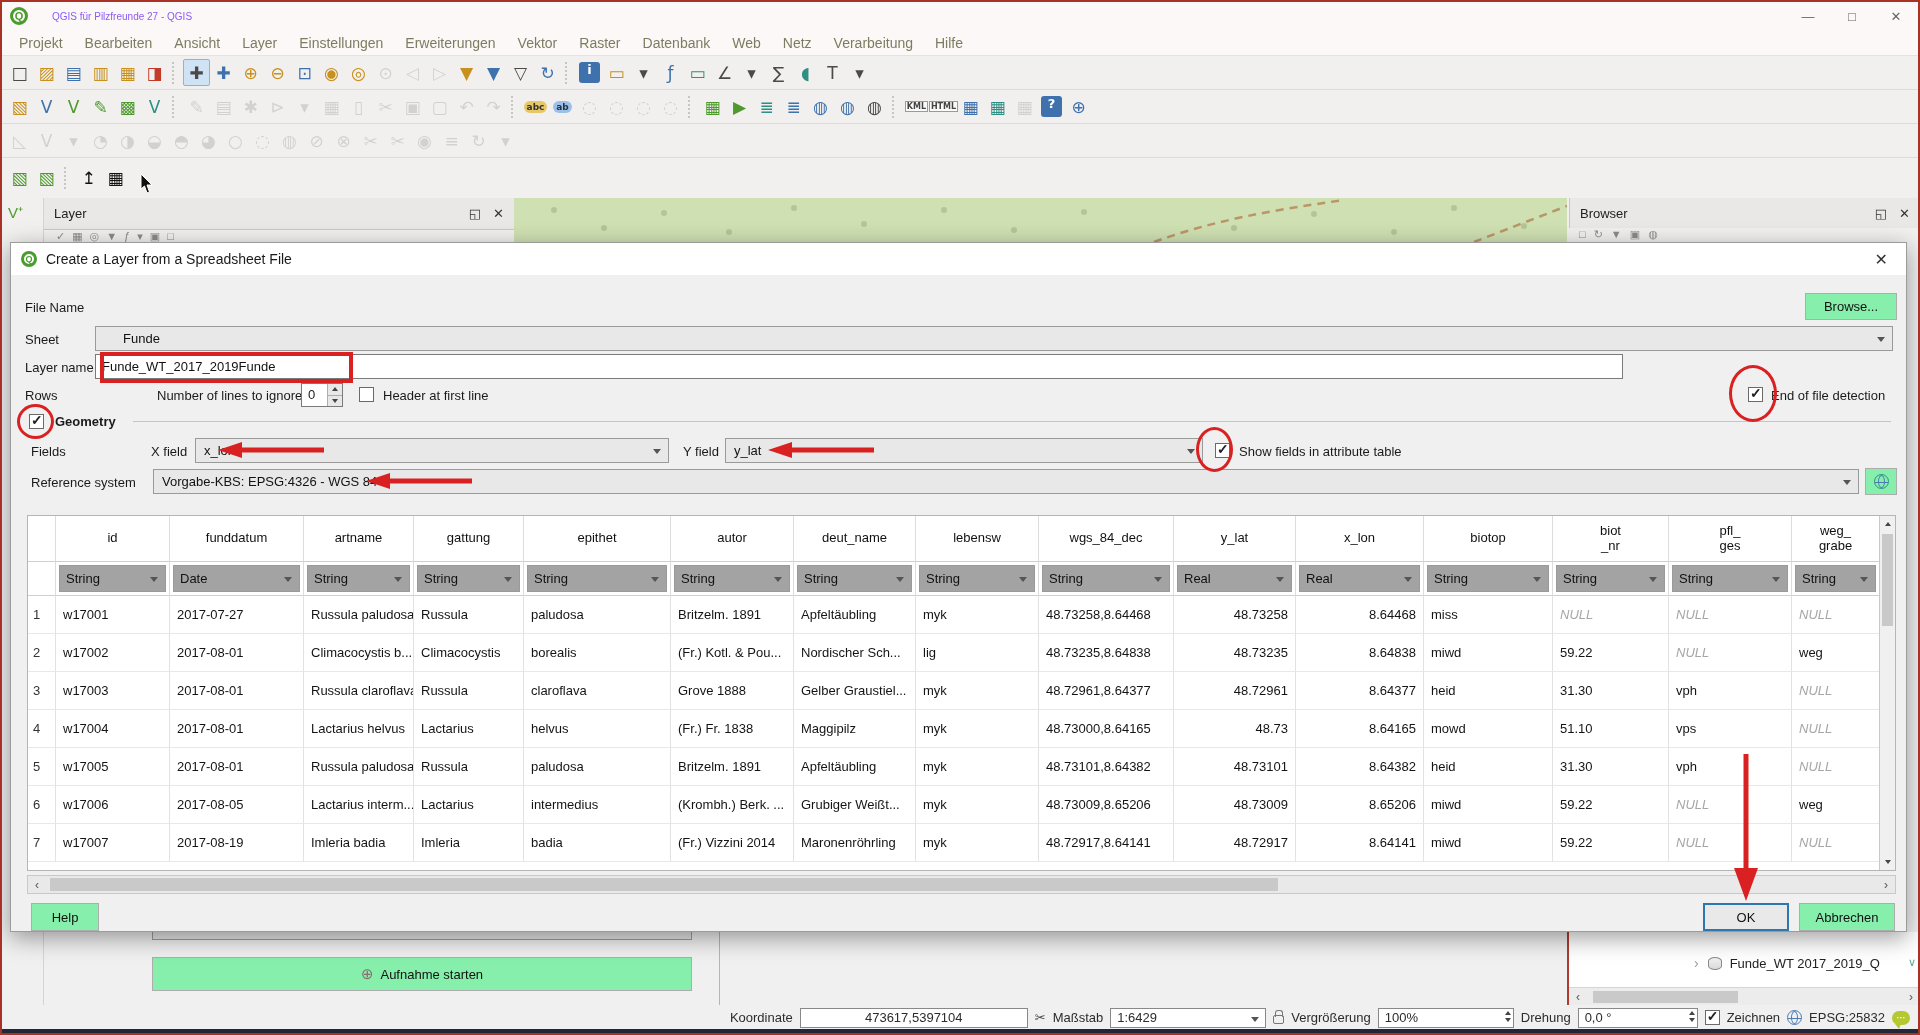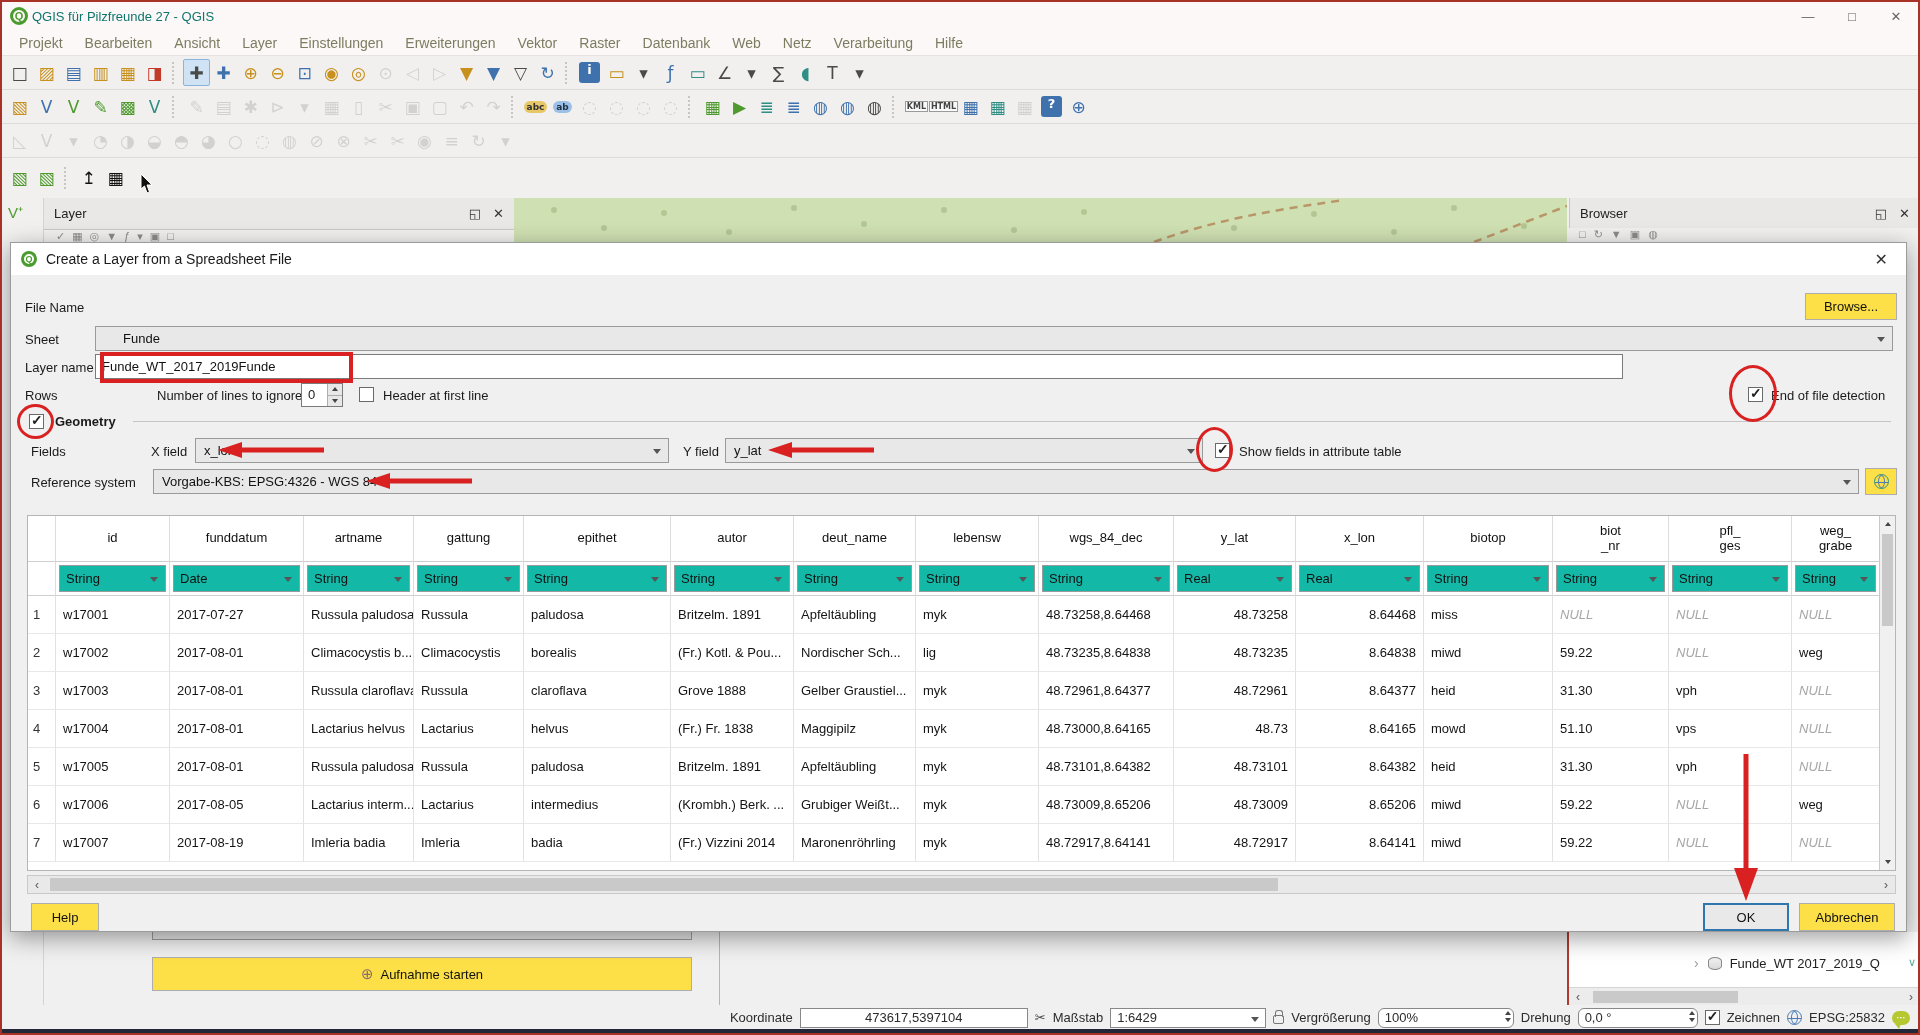--- a/index.html
+++ b/index.html
@@ -2,21 +2,21 @@
 <html><head>
 <meta charset="utf-8">
 <style>
 * { margin:0; padding:0; box-sizing:border-box; }
 html,body { width:1920px; height:1035px; font-family:"Liberation Sans",sans-serif; }
 #app { position:relative; width:1920px; height:1035px; background:#f0f0f0; border:2px solid #a93226; overflow:hidden; font-size:13px; color:#222; }
 
 
 #titlebar { position:absolute; left:0; top:0; width:100%; height:28px; background:#fcf8f7; display:flex; align-items:center; }
 #qgis-logo { margin-left:8px; width:18px; height:18px; border-radius:50%; border:3px solid #4a9c2f; color:#4a9c2f; font-weight:bold; font-size:11px; display:flex; align-items:center; justify-content:center; }
-#win-title { margin-left:4px; color:#0f766e; font-size:13px; }
+#win-title { margin-left:24px; color:#8b5cf6; font-size:10px; }
 #win-btns { margin-left:auto; display:flex; }
 .winbtn { width:44px; height:26px; display:flex; align-items:center; justify-content:center; color:#666; font-size:13px; cursor:default; }
 
 
 #menubar { position:absolute; left:0; top:28px; width:100%; height:26px; background:#fcf8f7; display:flex; align-items:center; padding-left:6px; border-bottom:1px solid #e7e2e0; }
 .menu-item { padding:3px 11px; color:#7c7c61; font-size:14px; }
 
 
 .tb-row { position:absolute; left:0; width:100%; background:#f1f0ef; display:flex; align-items:center; padding-left:4px; border-bottom:1px solid #dddcda; }
 #tb1 { top:54px; height:34px; }
@@ -48,37 +48,37 @@
 
 #dialog { position:absolute; left:8px; top:240px; width:1897px; height:690px; background:#f0f0f0; border:1px solid #9b9b9b; box-shadow:0 6px 22px rgba(0,0,0,.38); z-index:10; }
 #dlg-titlebar { position:absolute; left:0; top:0; width:100%; height:32px; background:#ffffff; display:flex; align-items:center; padding:0 10px; }
 #dlg-icon { width:16px; height:16px; border-radius:50%; border:3px solid #4a9c2f; color:#4a9c2f; font-weight:bold; font-size:9px; display:flex; align-items:center; justify-content:center; }
 #dlg-title { margin-left:9px; font-size:14px; color:#1a1a1a; }
 #dlg-close { margin-left:auto; font-size:16px; color:#333; padding:0 8px; }
 .dlg-label { position:absolute; font-size:13px; color:#1a1a1a; }
 .txtin { position:absolute; height:25px; border:1px solid #7a7a7a; background:#fff; font-size:13px; font-family:"Liberation Sans",sans-serif; padding:0 6px; color:#111; }
 .combo { position:absolute; height:25px; border:1px solid #9a9a9a; background:#e8e8e8; display:flex; align-items:center; padding:0 8px; font-size:13px; color:#111; }
 .combo .chev, .tcombo .chev { position:absolute; right:7px; top:50%; margin-top:-2px; width:0; height:0; border-left:4px solid transparent; border-right:4px solid transparent; border-top:5px solid #555; }
-.btn { position:absolute; background:#fde047; border:1px solid #adadad; font-size:13px; font-family:"Liberation Sans",sans-serif; color:#111; display:flex; align-items:center; justify-content:center; }
+.btn { position:absolute; background:#86efac; border:1px solid #adadad; font-size:13px; font-family:"Liberation Sans",sans-serif; color:#111; display:flex; align-items:center; justify-content:center; }
 .cb { display:inline-block; width:15px; height:15px; border:1px solid #6a6a6a; background:#fff; position:relative; vertical-align:middle; }
 .cb.checked::after { content:"✓"; position:absolute; left:1px; top:-3px; font-size:14px; font-weight:bold; color:#222; }
 .spin { position:absolute; border:1px solid #7a7a7a; background:#fff; }
 .spin .arrows { position:absolute; right:0; top:0; bottom:0; width:15px; border-left:1px solid #adadad; display:flex; flex-direction:column; }
 .spin .arrows div { flex:1; display:flex; align-items:center; justify-content:center; background:#e8e8e8; }
 .spin .arrows div:first-child { border-bottom:1px solid #adadad; }
 .tri-up { width:0;height:0;border-left:3px solid transparent;border-right:3px solid transparent;border-bottom:4px solid #444; }
 .tri-dn { width:0;height:0;border-left:3px solid transparent;border-right:3px solid transparent;border-top:4px solid #444; }
 #geom-line { position:absolute; left:122px; top:178px; width:1758px; height:1px; background:#c5c5c5; }
 
 
 #ptable { position:absolute; left:16px; top:272px; width:1869px; height:356px; background:#fff; border:1px solid #b5b5b5; }
 .tgrid { display:grid; grid-template-columns:28px 114px 134px 110px 110px 147px 123px 122px 123px 135px 122px 128px 129px 116px 123px 88px; }
 .th { height:46px; display:flex; align-items:center; justify-content:center; text-align:center; white-space:pre-line; border-right:1px solid #dcdcdc; border-bottom:1px solid #cfcfcf; font-size:13px; color:#111; line-height:1.15; }
 .tt { height:34px; border-right:1px solid #dcdcdc; border-bottom:1px solid #cfcfcf; position:relative; padding:3px; }
-.tcombo { position:relative; width:100%; height:100%; background:#14b8a6; border:1px solid #9a9a9a; display:flex; align-items:center; padding:0 6px; font-size:13px; color:#111; }
+.tcombo { position:relative; width:100%; height:100%; background:#a3a3a3; border:1px solid #9a9a9a; display:flex; align-items:center; padding:0 6px; font-size:13px; color:#111; }
 .td { height:38px; display:flex; align-items:center; padding:0 7px; border-right:1px solid #e2e2e2; border-bottom:1px solid #e8e8e8; font-size:13px; color:#141414; overflow:hidden; white-space:nowrap; }
 .td.rownum { justify-content:flex-start; padding-left:5px; color:#333; }
 .td.r { justify-content:flex-end; }
 .td.null { color:#a6a6a6; font-style:italic; }
 #vscroll { position:absolute; right:0; top:0; width:16px; height:354px; background:#f0f0f0; border-left:1px solid #c9c9c9; }
 #vthumb { position:absolute; left:2px; top:18px; width:11px; height:92px; background:#c9c9c9; }
 .scr-arrow { position:absolute; left:0; width:15px; height:16px; display:flex; align-items:center; justify-content:center; }
 #hscroll { position:absolute; left:16px; top:632px; width:1869px; height:19px; background:#e9e9e9; border:1px solid #c9c9c9; display:flex; align-items:center; }
 #hthumb { position:absolute; left:22px; top:2px; width:1228px; height:13px; background:#c9c9c9; }
 .hs-arrow { width:18px; height:100%; display:flex; align-items:center; justify-content:center; color:#555; font-size:12px; }
@@ -111,21 +111,21 @@
 
 #statusbar { position:absolute; left:0; top:1003px; width:100%; height:25px; background:#f0f0f0; display:flex; align-items:center; font-size:13px; color:#2c2c2c; }
 #darkstrip { position:absolute; left:0; top:1027px; width:100%; height:4px; background:#222737; }
 #search-box { position:relative; margin-left:8px; width:452px; height:21px; border:1px solid #999; background:#fcfcfc; display:flex; align-items:center; padding-left:24px; }
 #search-box input { border:none; outline:none; background:transparent; font-size:13px; font-family:"Liberation Sans",sans-serif; color:#333; width:100%; }
 .mag { position:absolute; left:6px; top:4px; width:9px; height:9px; border:1.5px solid #888; border-radius:50%; }
 .mag::after { content:""; position:absolute; left:7px; top:8px; width:5px; height:1.5px; background:#888; transform:rotate(45deg); }
 #sb-right { margin-left:auto; display:flex; align-items:center; gap:7px; padding-right:8px; }
 .sb-field { height:20px; border:1px solid #888; background:#fff; display:flex; align-items:center; justify-content:center; font-size:13px; position:relative; }
 .sb-combo { justify-content:flex-start; padding:0 18px 0 6px; }
-.sb-spin { justify-content:flex-start; padding:0 18px 0 6px;border-radius:6px; }
+.sb-spin { justify-content:flex-start; padding:0 18px 0 6px; }
 .lockico { width:11px; height:9px; border:1.5px solid #777; border-radius:2px; position:relative; margin-top:4px; }
 .lockico::before { content:""; position:absolute; left:1px; top:-6px; width:6px; height:6px; border:1.5px solid #777; border-bottom:none; border-radius:3px 3px 0 0; }
 .globeico { width:15px; height:15px; border-radius:50%; border:1.5px solid #4a7ab5; position:relative; }
 .globeico::before { content:""; position:absolute; left:50%; top:0; bottom:0; width:5px; margin-left:-3.5px; border:1px solid #4a7ab5; border-radius:50%; }
 .globeico::after { content:""; position:absolute; left:0; right:0; top:50%; height:1px; background:#4a7ab5; }
 .bubbleico { width:18px; height:14px; background:#b5c832; border-radius:7px; color:#fff; font-size:9px; font-weight:bold; display:flex; align-items:center; justify-content:center; position:relative; }
 .bubbleico::after { content:""; position:absolute; left:3px; bottom:-4px; border-left:4px solid transparent; border-right:2px solid transparent; border-top:5px solid #b5c832; }
 .sb-label { white-space:nowrap; }
 #ok-btn { border:2px solid #2e77ae; background:#e9e9e9; }
 </style>

